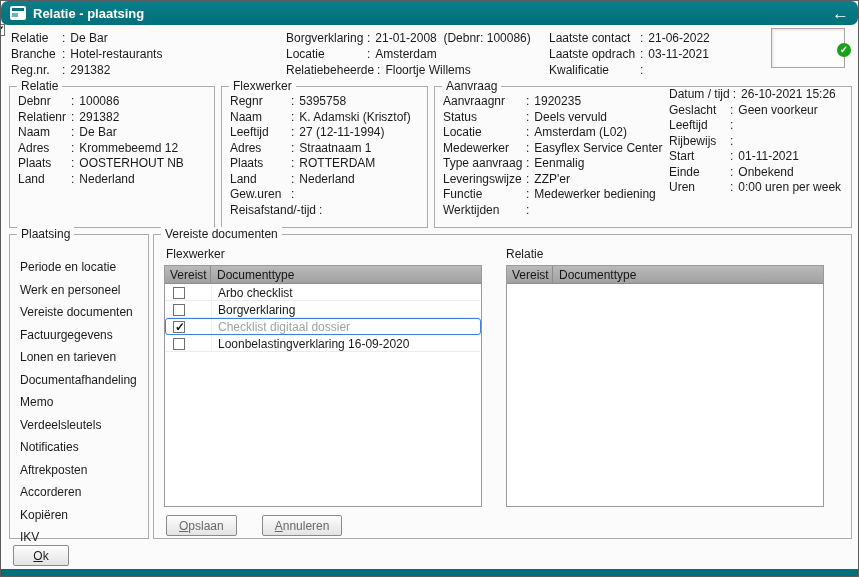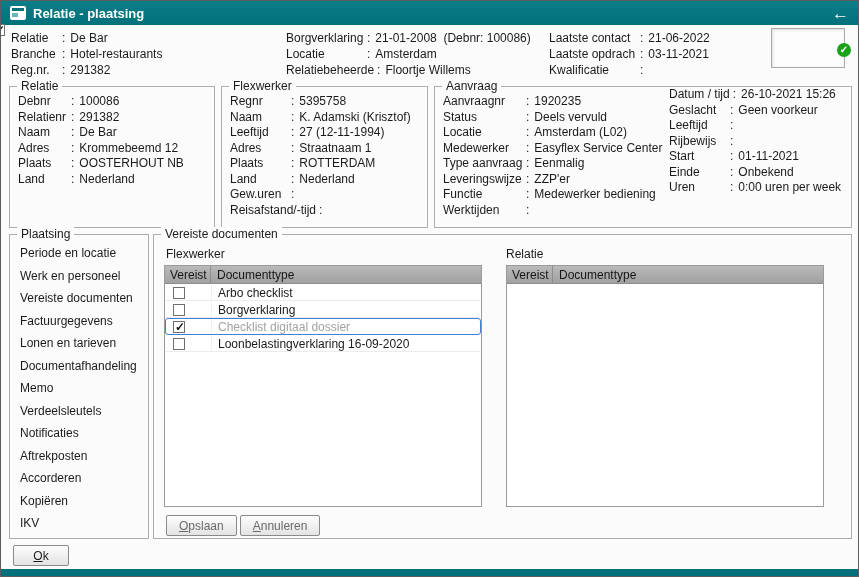--- a/index.html
+++ b/index.html
@@ -1,21 +1,21 @@
 <!DOCTYPE html>
 <html><head>
 <meta charset="utf-8">
 <style>
   html,body{margin:0;padding:0;background:#fff;}
   body{width:859px;height:577px;font-family:"Liberation Sans",sans-serif;font-size:12px;color:#1a1a1a;}
   .window{position:relative;width:859px;height:577px;box-sizing:border-box;border:1px solid #5c5c5c;background:#fbfbfb;overflow:hidden;}
 
   
   .titlebar{position:absolute;top:0;left:0;right:0;height:24px;display:flex;align-items:center;gap:7px;
-    padding:0 9px;box-sizing:border-box;background:linear-gradient(180deg,#0d7e88,#00707a);color:#fff;}
+    padding:0 9px;box-sizing:border-box;background:linear-gradient(180deg,#0d7e88,#00707a);color:#fff;border-radius:7px;}
   .title-text{font-weight:bold;font-size:13px;}
   .title-icon{width:16px;height:14px;background:#fff;border-radius:2px;position:relative;flex:none;}
   .title-icon::before{content:"";position:absolute;left:2px;top:2px;right:2px;height:3px;background:#00737c;}
   .title-icon::after{content:"";position:absolute;left:2px;top:7px;width:6px;height:4px;background:#6ab4ba;}
   .back-arrow{margin-left:auto;font-size:17px;font-weight:bold;line-height:1;cursor:pointer;}
 
   
   .header{position:absolute;top:24px;left:0;right:0;height:60px;}
   .hcol{position:absolute;top:5px;}
   .hcol1{left:10px;} .hcol2{left:285px;} .hcol3{left:548px;}
@@ -40,21 +40,21 @@
   .panel-relatie .kv,.panel-flexwerker .kv,.panel-aanvraag .kv{line-height:15.5px;}
   .panel-relatie .lbl{min-width:50px;}
   .panel-flexwerker .lbl{min-width:58px;}
   .av-left{position:absolute;left:8px;top:7px;width:228px;}
   .av-right{position:absolute;left:234px;top:0;width:180px;}
   .av-left .lbl{min-width:80px;}
   .av-right .lbl{min-width:58px;}
 
   .panel-plaatsing{top:233px;left:8px;width:140px;height:305px;}
   .panel-vereiste{top:233px;left:152px;width:699px;height:305px;}
-  .menu{position:absolute;left:10px;top:12px;right:4px;display:flex;flex-direction:column;gap:10.5px;}
+  .menu{position:absolute;left:10px;top:26px;right:4px;display:flex;flex-direction:column;gap:10.5px;}
   .menu-item{line-height:12px;cursor:pointer;}
 
   
   .table-label-flex{position:absolute;left:12px;top:12px;}
   .table-label-rel{position:absolute;left:352px;top:12px;}
   .doc-table{position:absolute;top:30px;width:318px;height:242px;border:1px solid #9a9a9a;box-sizing:border-box;background:#fca5a5;}
   .doc-table.flex{left:10px;} .doc-table.rel{left:352px;}
   .doc-header{display:flex;height:18px;background:linear-gradient(#b9b9b9,#a1a1a1);align-items:center;
     border-bottom:1px solid #8d8d8d;box-sizing:border-box;color:#161616;}
   .dh-vereist{width:46px;padding-left:5px;box-sizing:border-box;border-right:1px solid #8d8d8d;height:100%;display:flex;align-items:center;}
@@ -64,21 +64,21 @@
     border-bottom:1px solid #ececec;cursor:pointer;}
   .doc-row.selected{border:1px solid #3f7fd6;border-radius:3px;color:#a2a2a2;}
   .cb-cell{width:46px;flex:none;display:flex;align-items:center;padding-left:7px;box-sizing:border-box;align-self:stretch;border-right:1px solid #f1f1f1;}
   .doc-label{padding-left:6px;white-space:nowrap;}
   .cb{width:12px;height:12px;border:1px solid #6f6f6f;background:#fff;display:inline-block;position:relative;box-sizing:border-box;flex:none;}
   .cb.checked::after{content:"✓";position:absolute;left:1px;top:-2px;font-size:12px;font-weight:bold;color:#111;}
 
   
   .btn{height:21px;padding:0 12px;font-family:"Liberation Sans",sans-serif;font-size:12px;
     background:linear-gradient(#fdfdfd,#e3e3e3);border:1px solid #8a8a8a;border-radius:2px;cursor:pointer;}
-  .btn-row{position:absolute;left:12px;top:280px;display:flex;gap:3px;}
+  .btn-row{position:absolute;left:12px;top:280px;display:flex;gap:25px;}
   .btn-dim{color:#6a6a6a;}
   .ok-btn{position:absolute;left:12px;top:544px;width:56px;color:#1c1c1c;}
 
   .bottom-strip{position:absolute;left:0;right:0;bottom:0;height:7px;background:#00707a;}
 </style>
 </head>
 <body>
 
 <div class="window">
 

